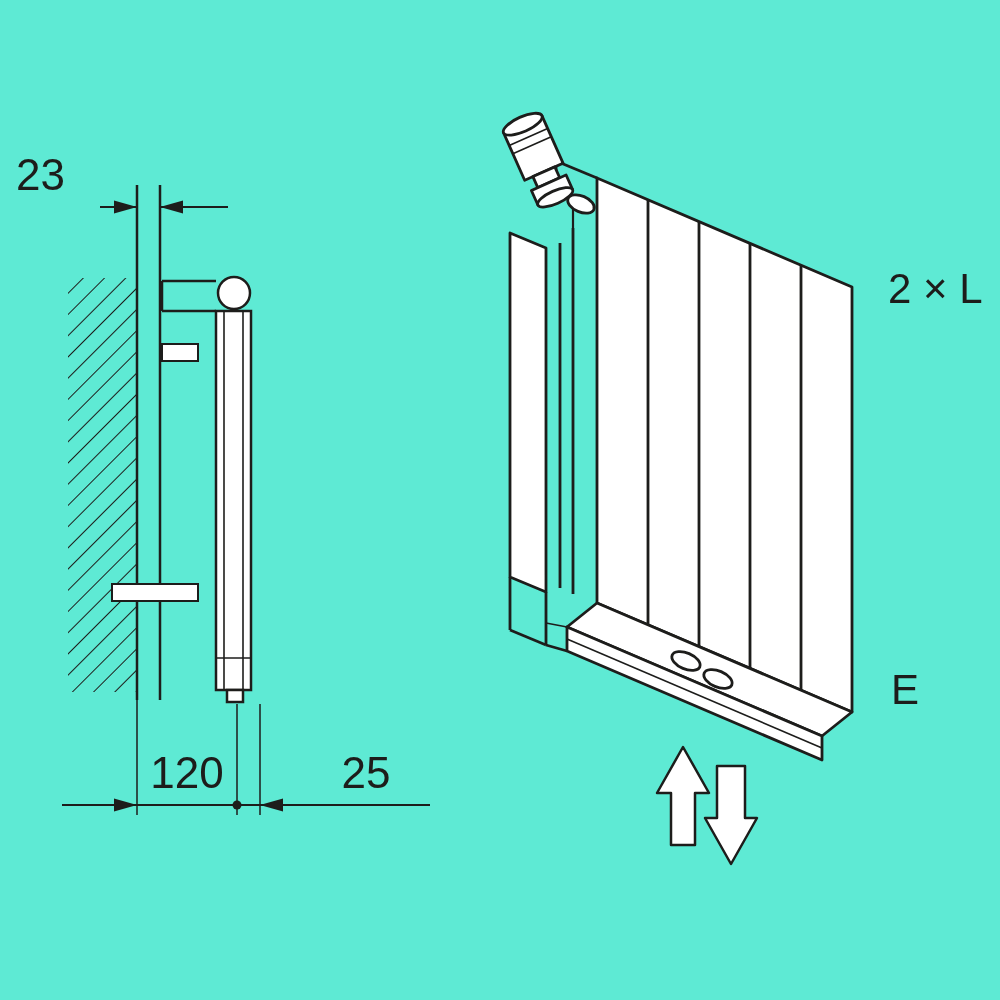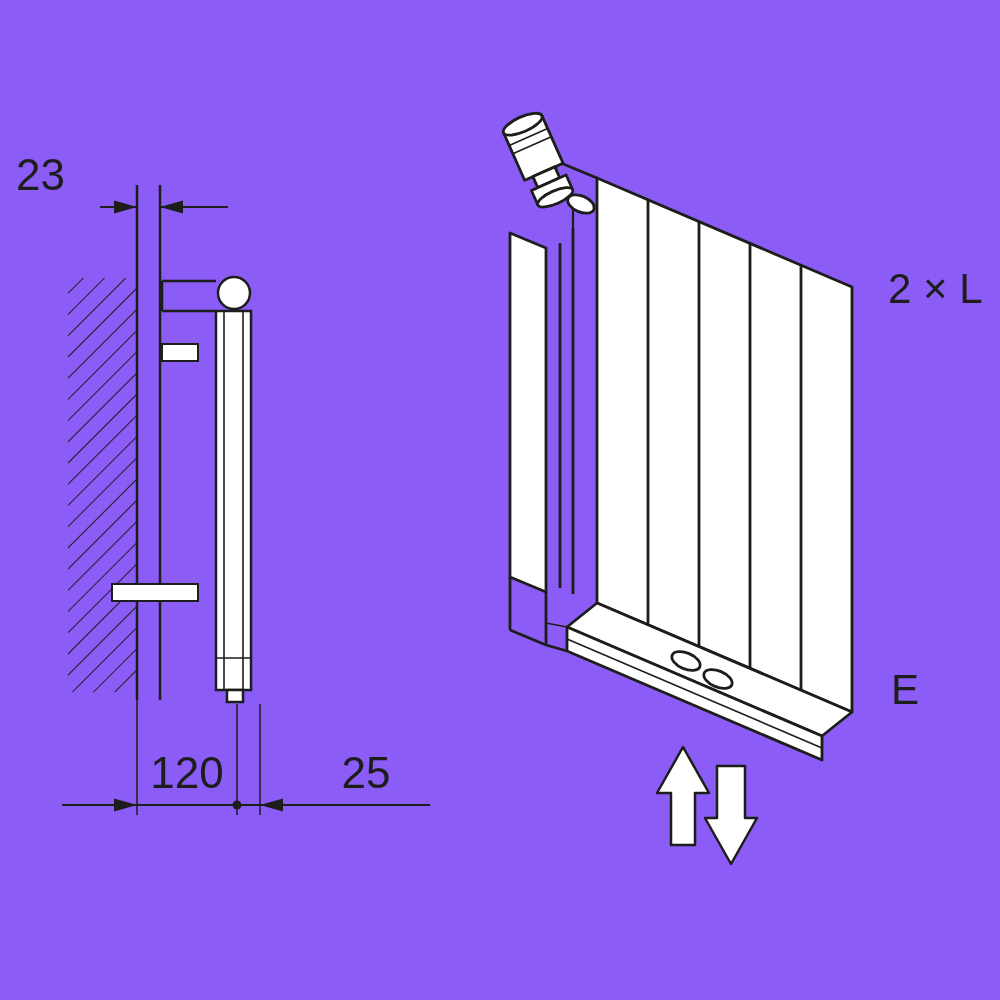--- a/index.html
+++ b/index.html
@@ -1,18 +1,18 @@
 <!DOCTYPE html>
 <html><head>
 <meta charset="utf-8">
 <style>
   html, body { margin: 0; padding: 0; background: #ffffff; }
   .stage {
     width: 1000px; height: 1000px; position: relative;
-    background: #8b5cf6; overflow: hidden;
+    background: #5eead4; overflow: hidden;
   }
   svg { display: block; }
   .dim-text {
     font-family: "Liberation Sans", "DejaVu Sans", sans-serif;
     font-size: 44px; fill: #1d1d1b;
   }
   .iso-text {
     font-family: "Liberation Sans", "DejaVu Sans", sans-serif;
     font-size: 42px; fill: #1d1d1b;
   }

